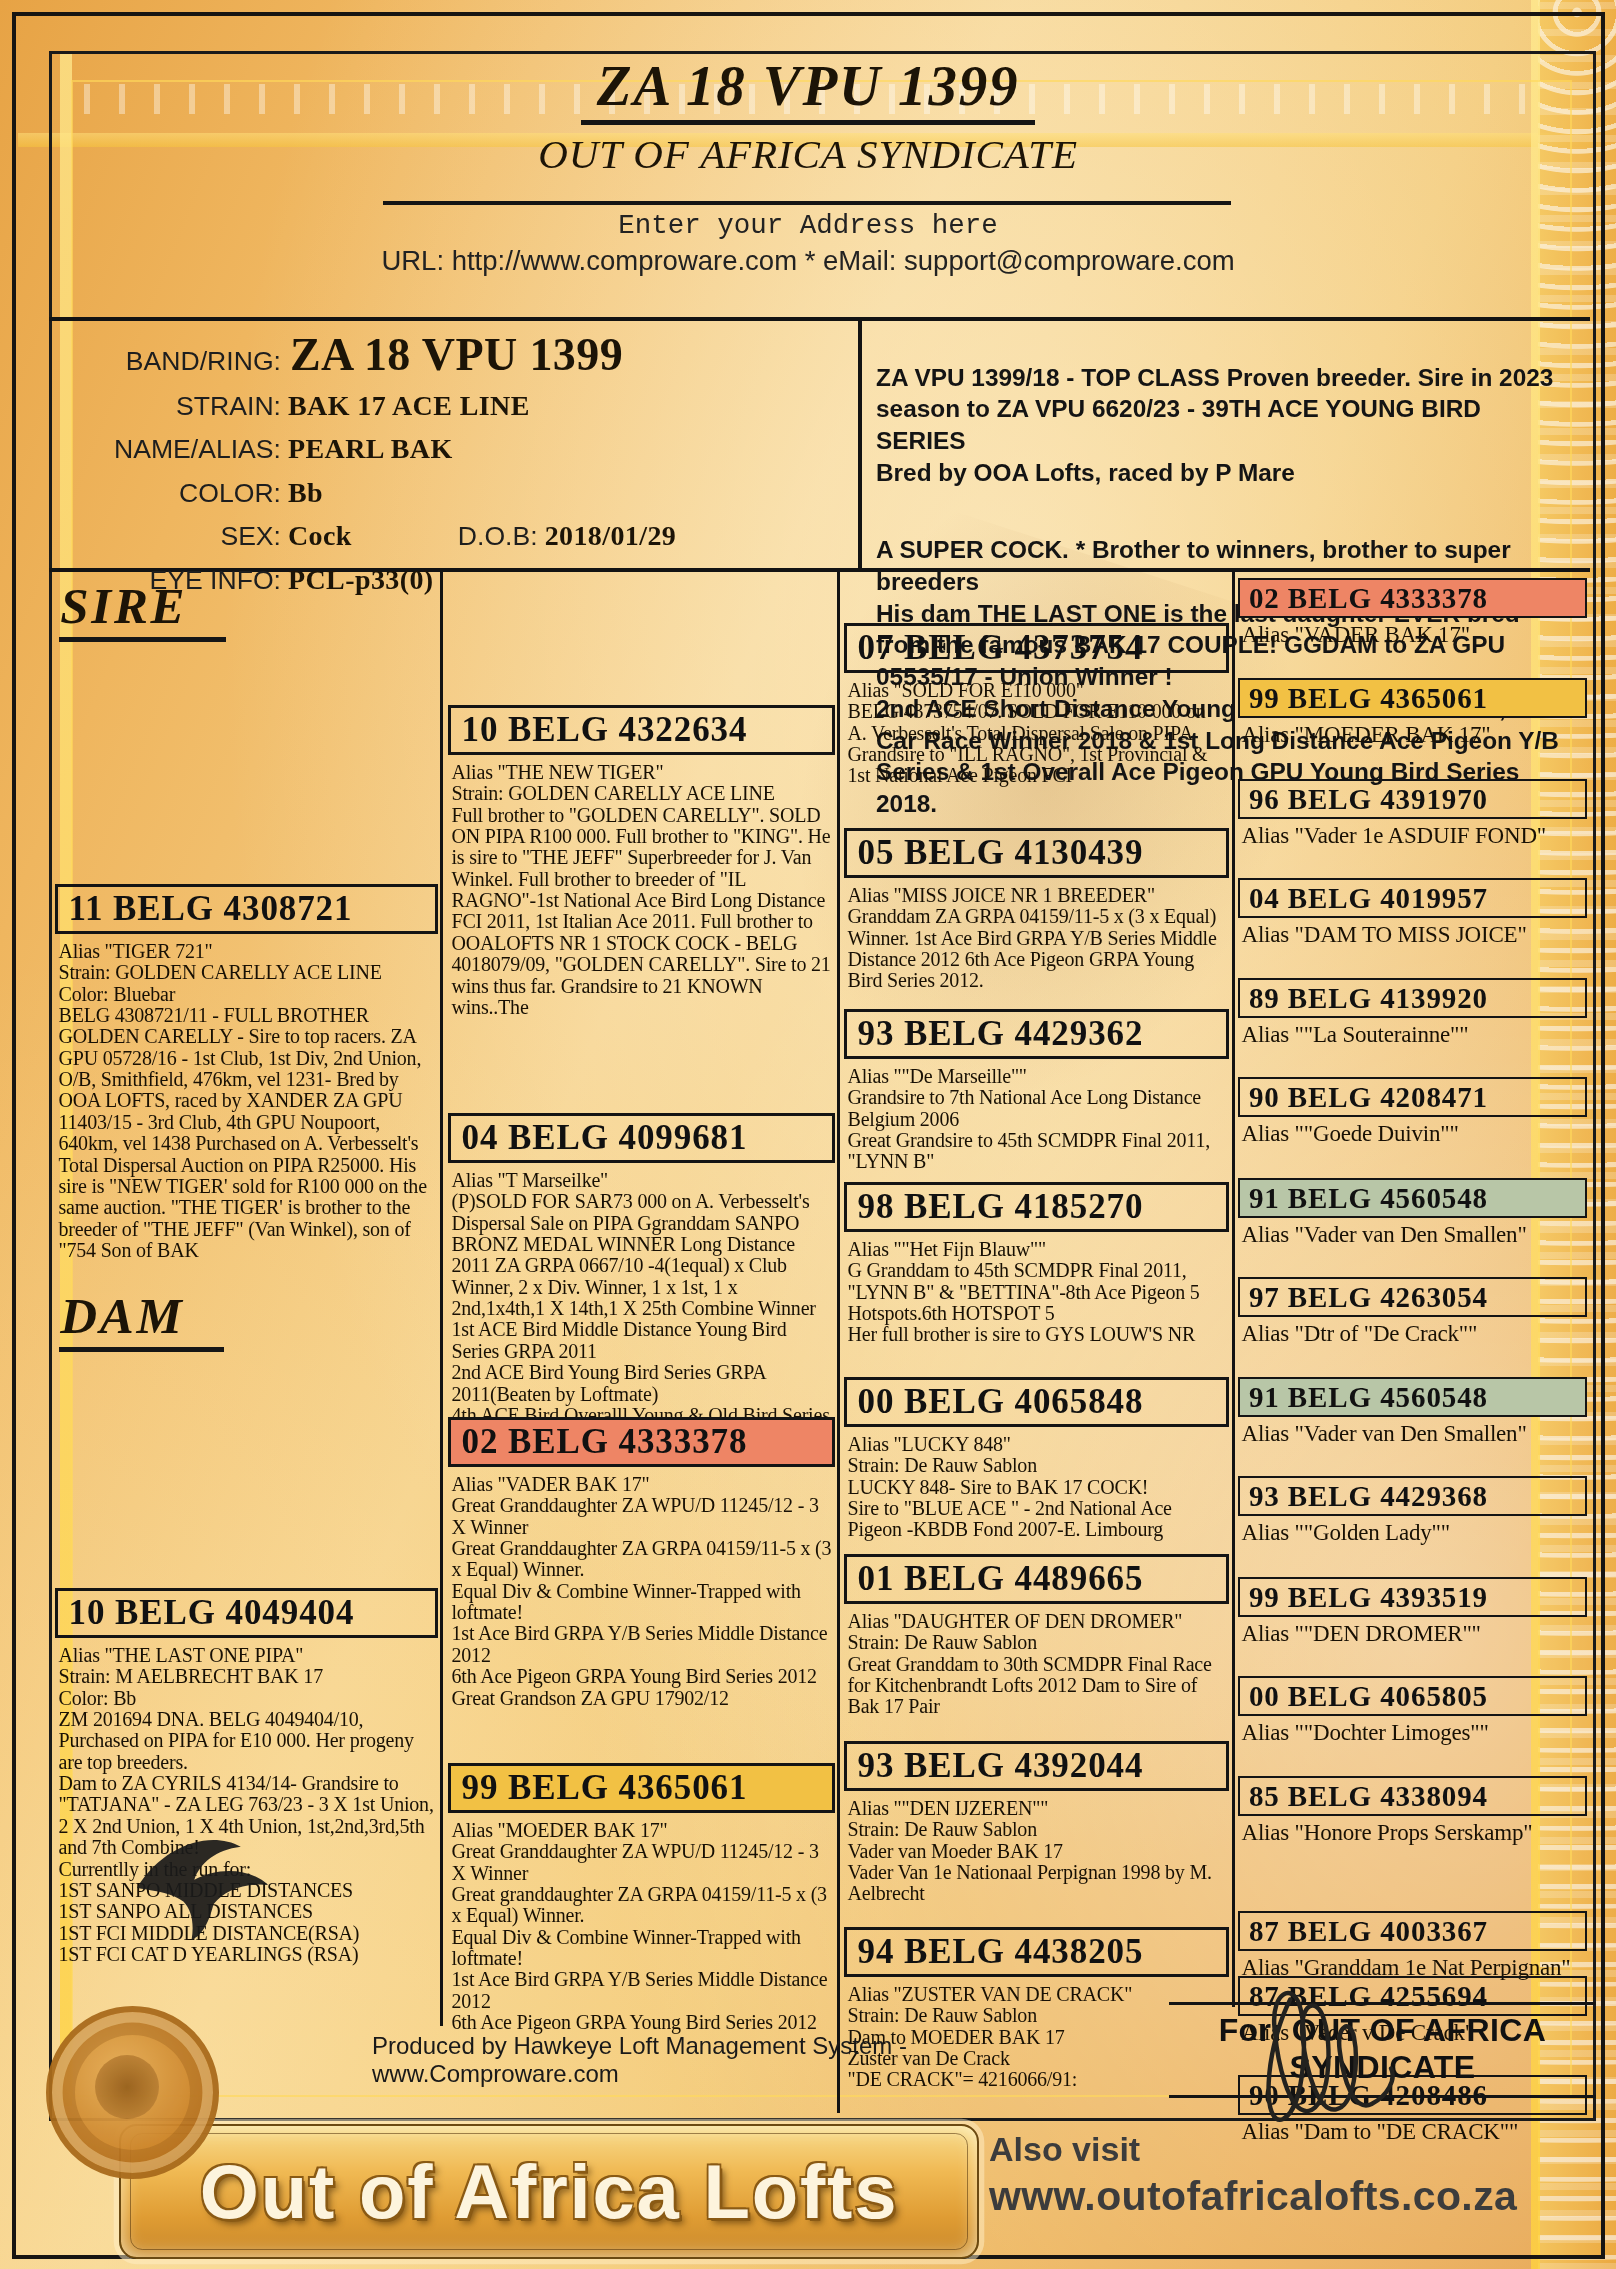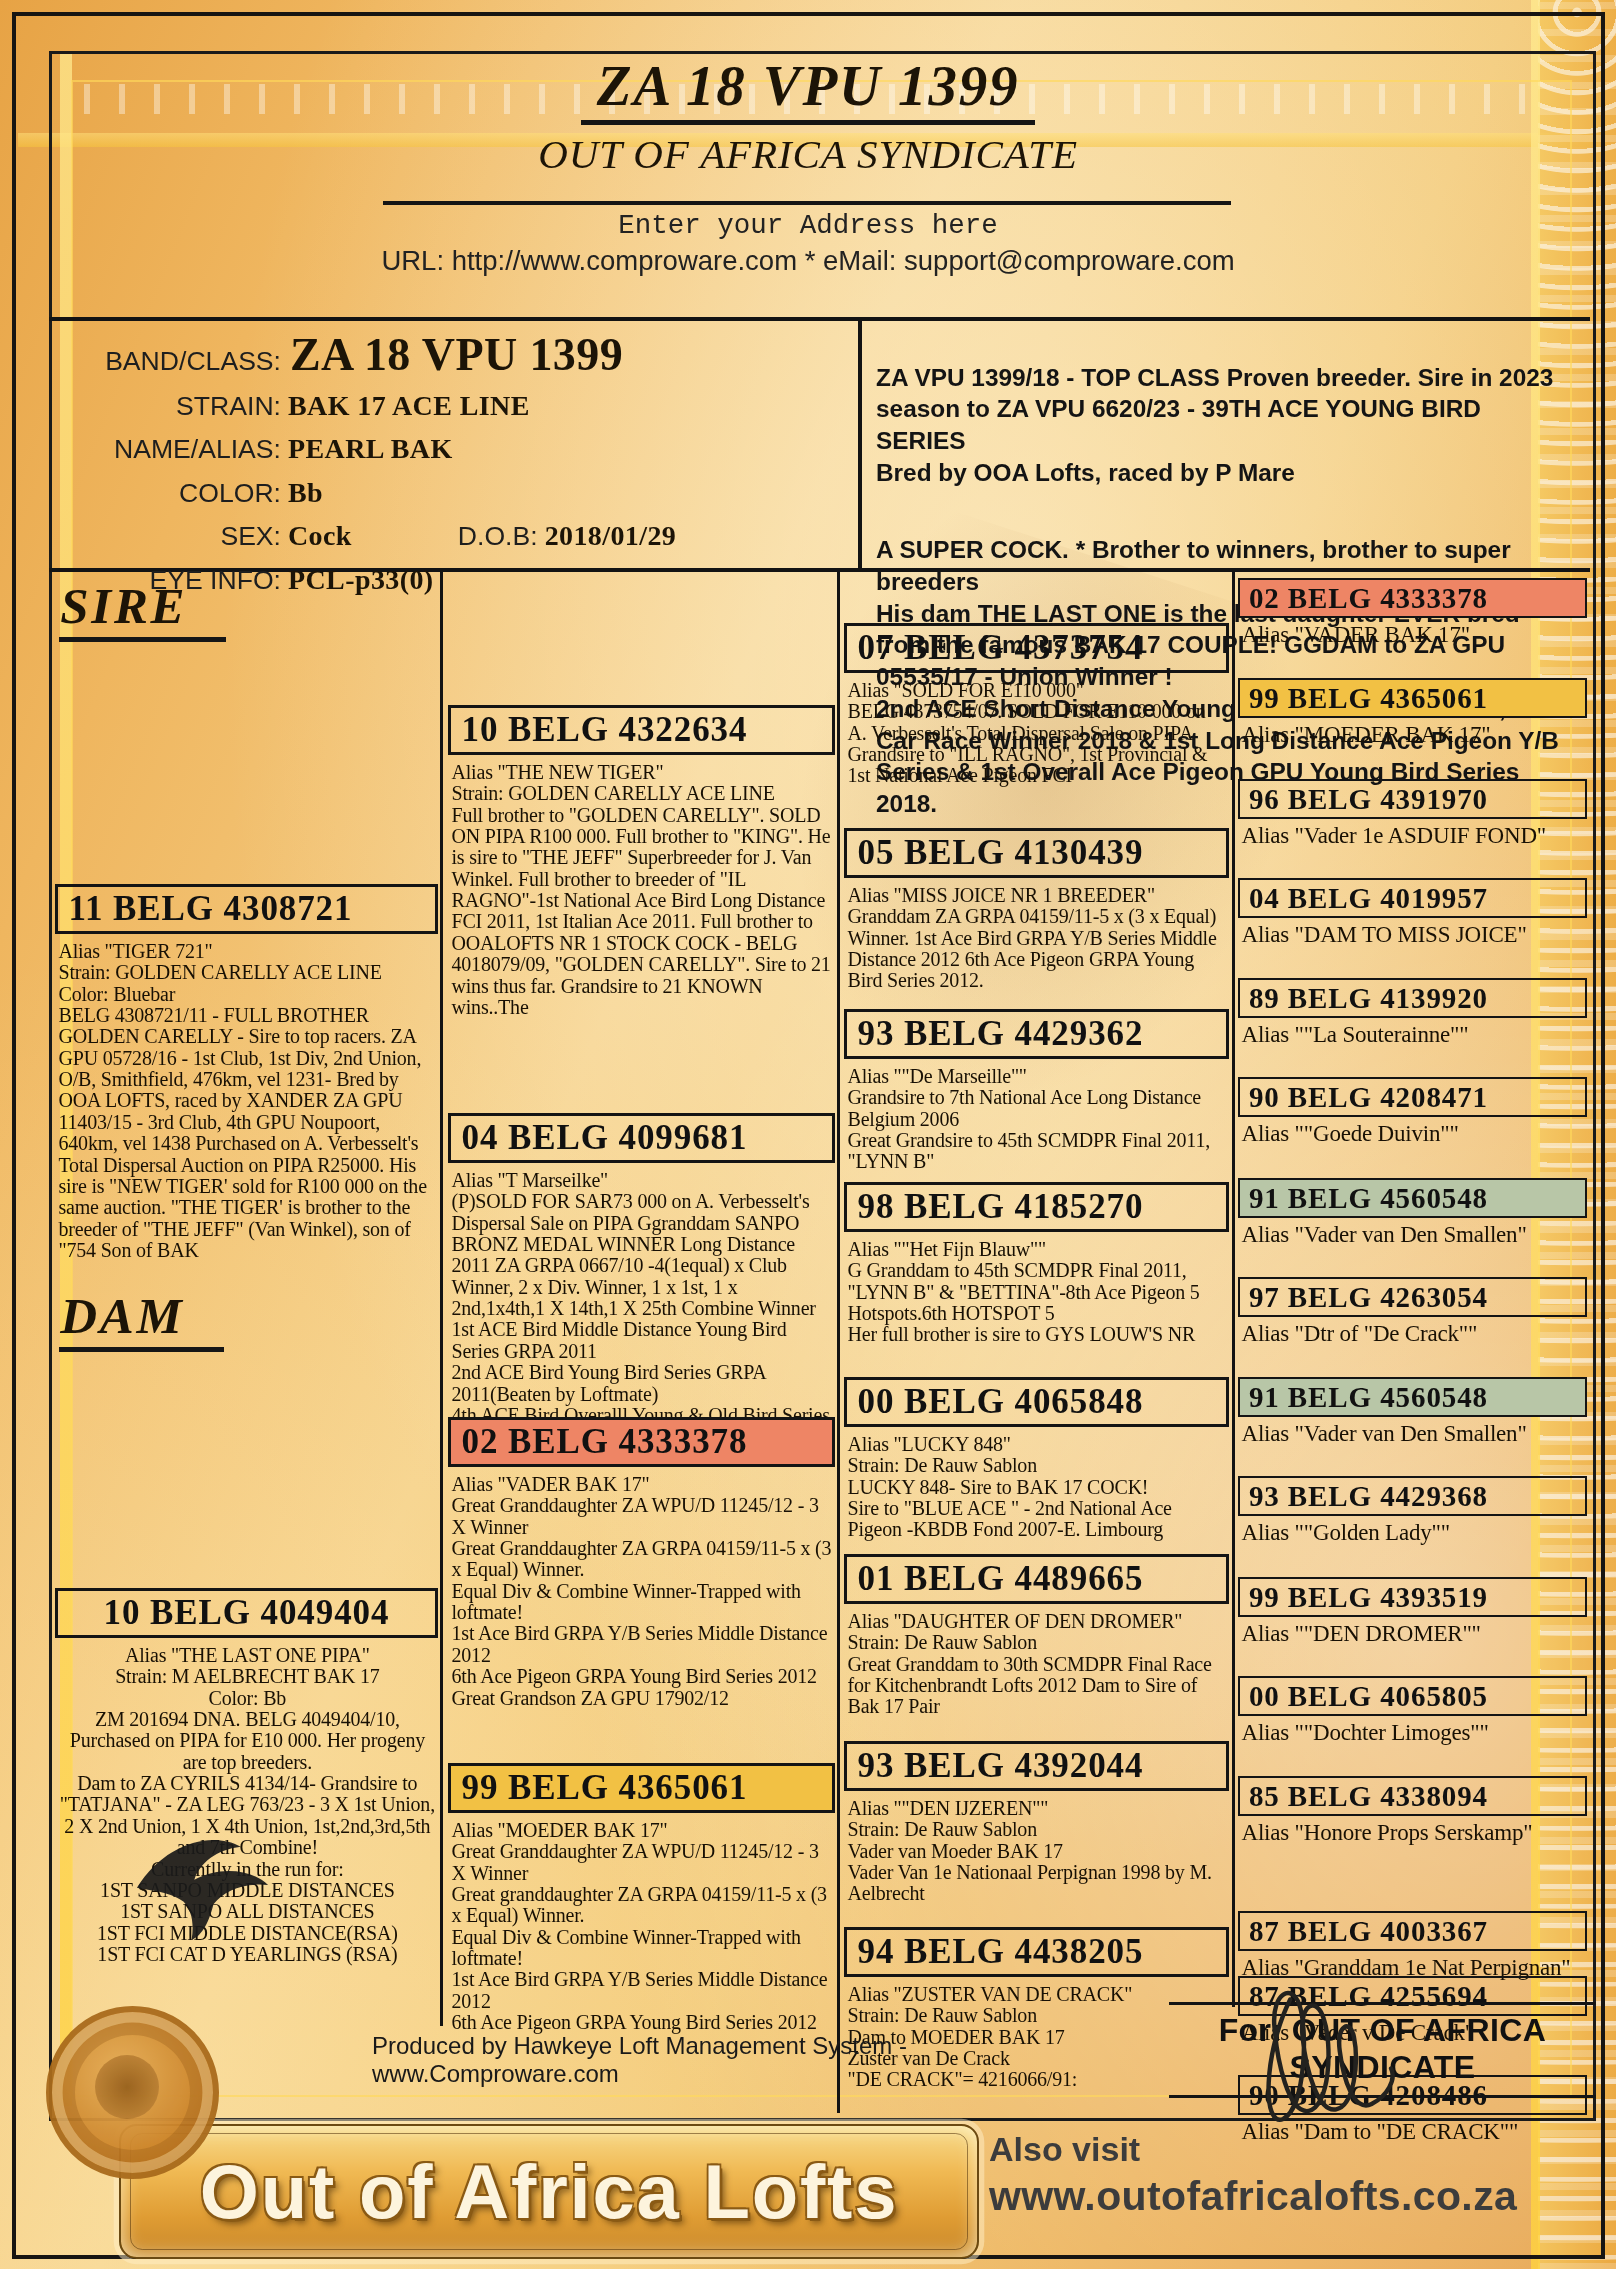--- a/index.html
+++ b/index.html
@@ -58,21 +58,21 @@
   #col3{left:844px;top:572px;width:385px;height:1543px;}
   #col4{left:1238px;top:572px;width:349px;height:1596px;}
   .gen-heading{position:absolute;left:3.5px;font-size:51px;font-weight:bold;font-style:italic;letter-spacing:2.7px;
     border-bottom:5.3px solid #161616;padding:0 39px 1.8px 1.8px;}
   #sire-heading{top:5.3px;}
   #dam-heading{top:715px;}
   .bird{position:absolute;left:0;right:0;}
   .bird-header{border:3.5px solid #141414;font-weight:bold;font-size:35px;letter-spacing:0.9px;
     padding:3.5px 10.6px 3.5px 10.6px;line-height:1.05;white-space:nowrap;color:#111;}
   .bird-body{font-size:20px;line-height:1.07;padding:7px 1.8px 0 3.5px;white-space:pre-line;color:#181004;letter-spacing:-0.2px;}
-  #col1 .g1a{top:312px;} #col1 .g1b{top:1016px;text-align:center;}
+  #col1 .g1a{top:312px;} #col1 .g1b{top:1016px;}
   #col2 .bird:nth-child(1){top:133px;} #col2 .bird:nth-child(2){top:497px;margin-top:44px;}
   #col2 .bird:nth-child(3){top:845px;} #col2 .bird:nth-child(4){top:1191px;}
   #col3 .bird:nth-child(1){top:51px;}  #col3 .bird:nth-child(2){top:256px;}
   #col3 .bird:nth-child(3){top:437px;} #col3 .bird:nth-child(4){top:610px;}
   #col3 .bird:nth-child(5){top:805px;} #col3 .bird:nth-child(6){top:982px;}
   #col3 .bird:nth-child(7){top:1169px;}#col3 .bird:nth-child(8){top:1355px;}
   #col4 .bird-header{font-size:29px;border-width:2.7px;padding:2.7px 8.9px;}
   #col4 .bird-body{font-size:23px;padding-top:5.3px;}
   #col4 .bird:nth-child(1){top:6.2px;}   #col4 .bird:nth-child(2){top:106px;}
   #col4 .bird:nth-child(3){top:207px;} #col4 .bird:nth-child(4){top:306px;}
@@ -133,21 +133,21 @@
   <div class="hr-thin"></div>
   <div class="address">Enter your Address here</div>
   <div class="url">URL: http://www.comproware.com * eMail: support@comproware.com</div>
 
   <div class="hline" style="left:49px;top:317px;width:1541px;height:4.4px;"></div>
   <div class="hline" style="left:49px;top:568px;width:1541px;height:4.4px;"></div>
   <div class="vline" style="left:858px;top:317px;width:3.5px;height:255px;"></div>
 
   <div class="info-left">
     <div class="irow">
-      <span class="ilabel">BAND/CLASS:</span>
+      <span class="ilabel">BAND/RING:</span>
       <span class="ival big">ZA 18 VPU 1399</span>
     </div>
     <div class="irow">
       <span class="ilabel">STRAIN:</span>
       <span class="ival">BAK 17 ACE LINE</span>
     </div>
     <div class="irow">
       <span class="ilabel">NAME/ALIAS:</span>
       <span class="ival">PEARL BAK</span>
     </div>

